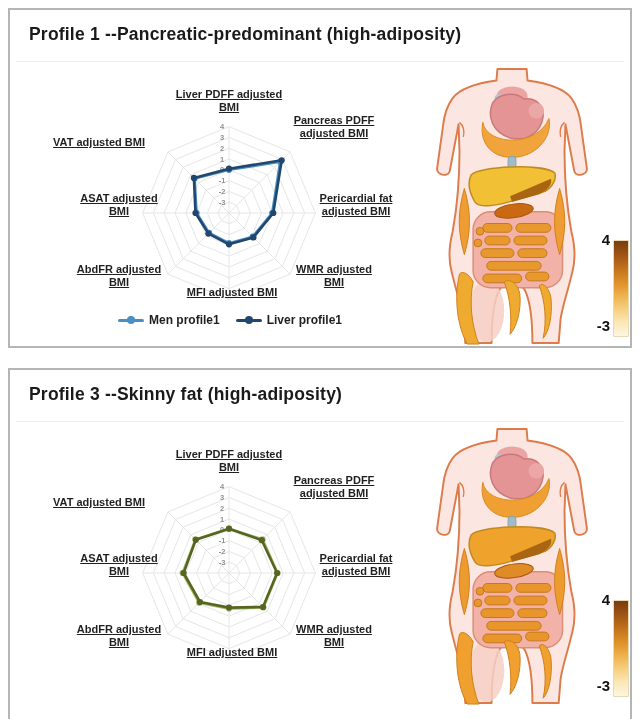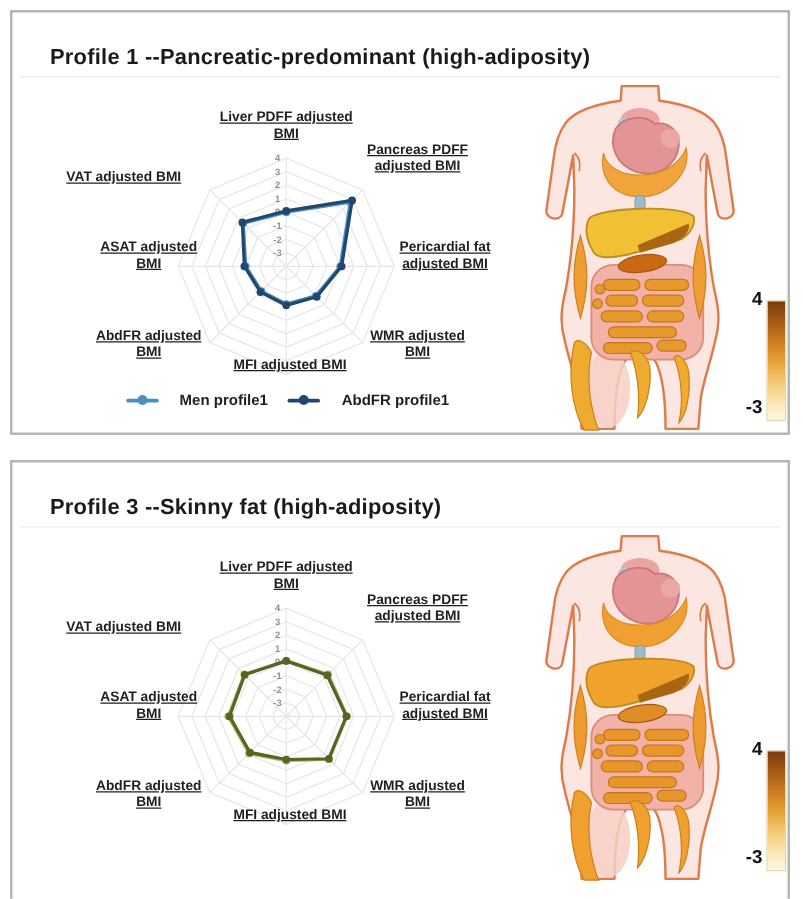--- a/index.html
+++ b/index.html
@@ -1,28 +1,28 @@
 <!DOCTYPE html>
 <html><head>
 <meta charset="utf-8">
 <style>
   html,body{margin:0;padding:0;background:#ffffff;}
   body{width:642px;height:719px;position:relative;font-family:"Liberation Sans",sans-serif;overflow:hidden;}
   .panel{position:absolute;left:8px;width:624px;background:#ffffff;border:2px solid #b5b5b5;box-sizing:border-box;}
   .panel1{top:8px;height:340px;}
   .panel2{top:368px;height:372px;}
-  .panel-title{position:absolute;left:15px;top:10px;margin:15px;font-size:17.5px;font-weight:bold;color:#1a1a1a;letter-spacing:.2px;white-space:nowrap;}
+  .panel-title{position:absolute;left:15px;top:10px;margin:4px;font-size:17.5px;font-weight:bold;color:#1a1a1a;letter-spacing:.2px;white-space:nowrap;}
   .title-rule{position:absolute;left:6px;right:6px;top:51px;height:1px;background:#ededed;}
   .radar-svg{position:absolute;left:119px;top:103px;width:200px;height:200px;}
   .axis-label{position:absolute;font-size:11px;font-weight:bold;color:#1f1f1f;text-align:center;line-height:1.18;text-decoration:underline;}
   .legend-row{position:absolute;left:40px;top:303px;width:360px;display:flex;justify-content:center;align-items:center;gap:16px;}
   .legend-item{display:flex;align-items:center;gap:5px;}
   .legend-swatch{position:relative;width:26px;height:3px;border-radius:2px;}
   .legend-swatch .dot{position:absolute;left:50%;top:50%;width:8px;height:8px;border-radius:50%;transform:translate(-50%,-50%);}
-  .legend-label{font-size:12px;font-weight:bold;color:#1f1f1f;white-space:nowrap;margin-left:12px;}
+  .legend-label{font-size:12px;font-weight:bold;color:#1f1f1f;white-space:nowrap;}
   .body-figure{position:absolute;left:402px;top:56px;width:200px;height:280px;}
   .colorbar{position:absolute;left:603px;top:230px;width:14px;height:95px;border:1px solid #e6d9b8;border-radius:1px;}
   .cb-max{position:absolute;left:576px;top:221px;width:24px;text-align:right;font-size:15px;font-weight:bold;color:#111;}
   .cb-min{position:absolute;left:570px;top:307px;width:30px;text-align:right;font-size:15px;font-weight:bold;color:#111;}
 </style>
 </head>
 <body>
 
 <section class="panel panel1">
   <h2 class="panel-title">Profile 1 --Pancreatic-predominant (high-adiposity)</h2>
@@ -78,21 +78,21 @@
     <div class="legend-item">
       <span class="legend-swatch" style="background: rgb(74, 143, 194);">
           <span class="dot" style="background: rgb(74, 143, 194);"></span>
         </span>
       <span class="legend-label">Men profile1</span>
     </div>
     <div class="legend-item">
       <span class="legend-swatch" style="background: rgb(33, 71, 110);">
           <span class="dot" style="background: rgb(33, 71, 110);"></span>
         </span>
-      <span class="legend-label">AbdFR profile1</span>
+      <span class="legend-label">Liver profile1</span>
     </div>
   </div>
 
   <div class="body-figure"><svg viewBox="0 0 200 288" width="200" height="280">
   <path d="M85,3 L115,3 L116,15 C138,18 154,24 161,33 C167,41 170,52 171,62 L177,105 C178,112 166,115 164,108 L155,60 L154,88 C154,118 157,148 161,170 C165,186 166,198 162,212 C158,230 152,246 150,260 L148,285 L121,285 C121,262 119,242 113,230 C108,222 92,222 87,230 C81,242 79,262 79,285 L52,285 L50,260 C48,246 42,230 38,212 C34,198 35,186 39,170 C43,148 46,118 46,88 L45,60 L36,108 C34,115 22,112 23,105 L29,62 C30,52 33,41 39,33 C46,24 62,18 84,15 Z" fill="#fbe6e1" stroke="#dd7b4b" stroke-width="2" stroke-linejoin="round"></path>
   <path d="M46,58 Q52,63 50,73" fill="none" stroke="#dd7b4b" stroke-width="1.4"></path>
   <path d="M154,58 Q148,63 150,73" fill="none" stroke="#dd7b4b" stroke-width="1.4"></path>
   <ellipse cx="74" cy="252" rx="18" ry="32" fill="#f6cfc5" opacity="0.85"></ellipse>
   <ellipse cx="100" cy="31" rx="16" ry="10" fill="#eba3a3"></ellipse>
   <ellipse cx="113" cy="42" rx="10" ry="8" fill="#a9cbdc"></ellipse>

